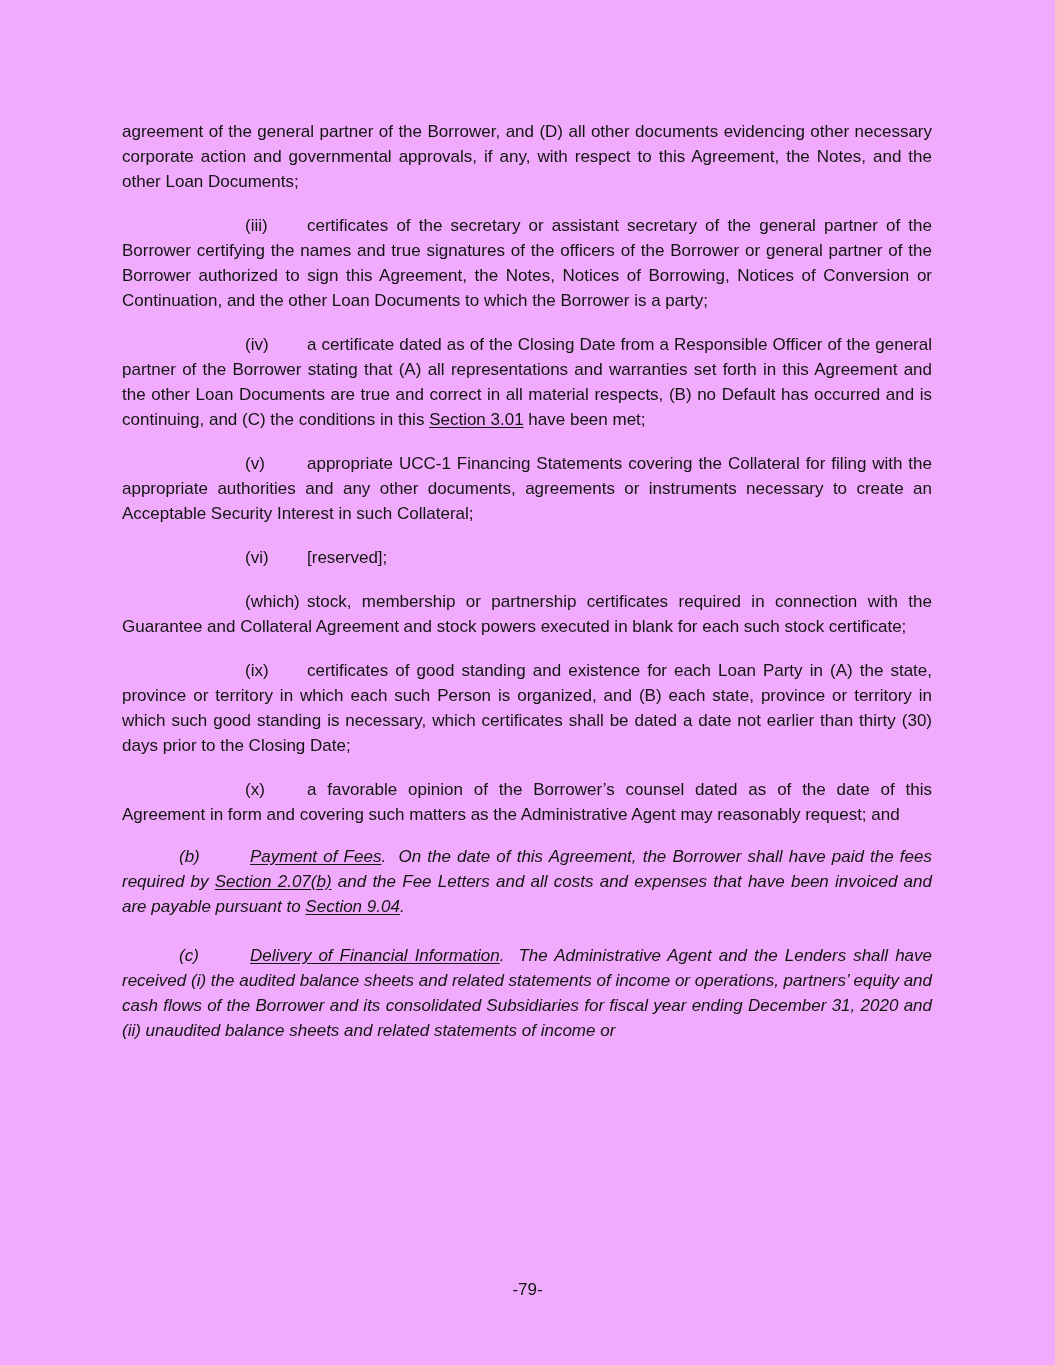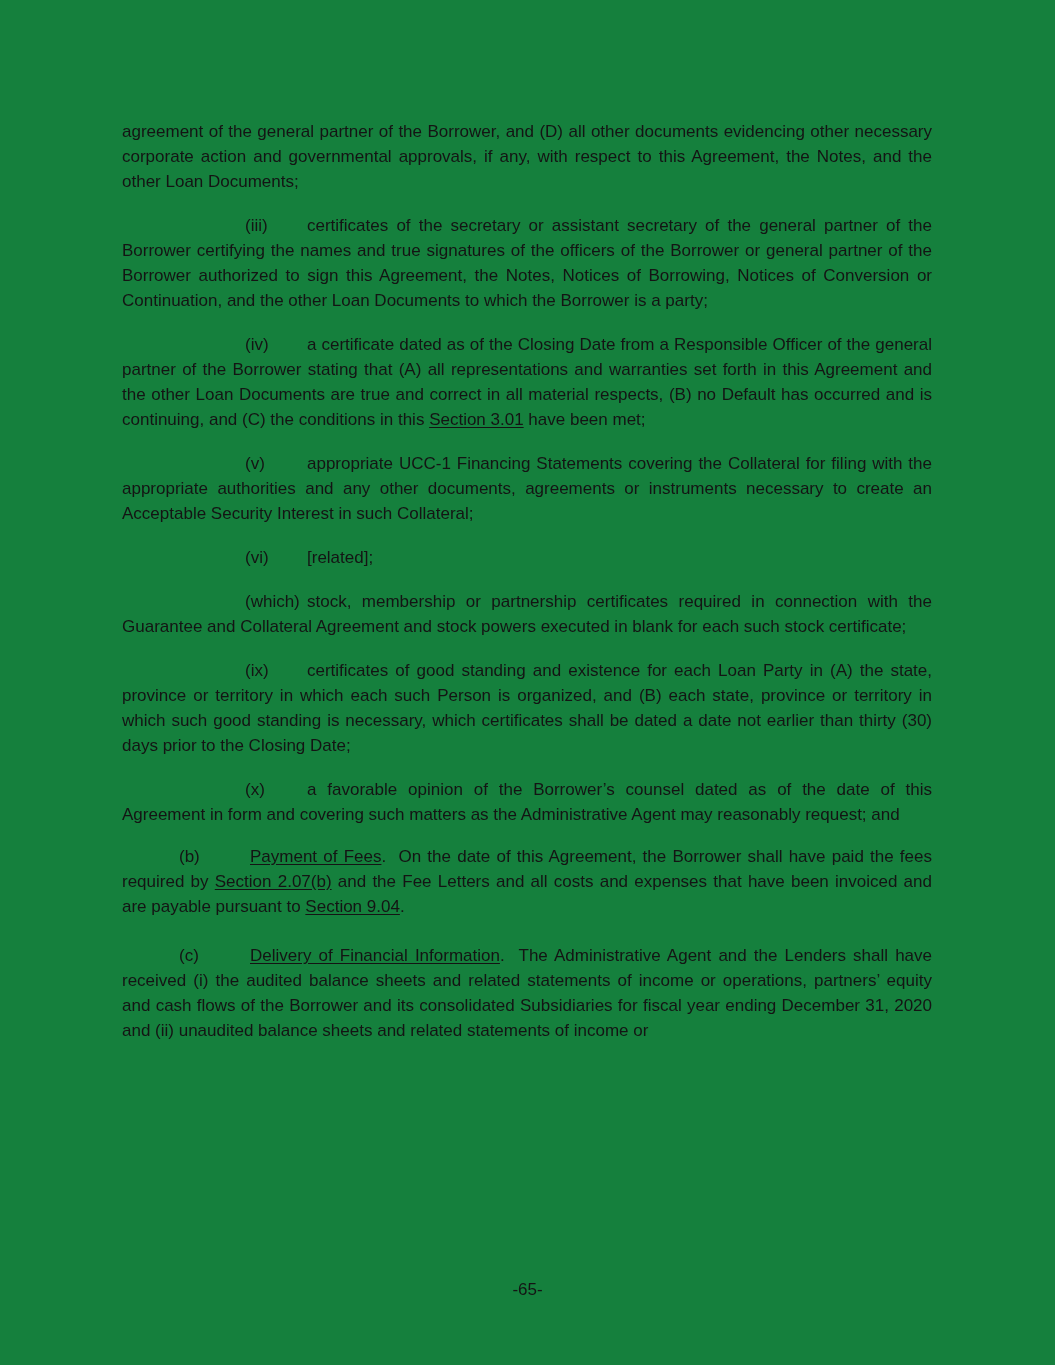--- a/index.html
+++ b/index.html
@@ -4,35 +4,35 @@
 <style>
   html, body { margin: 0; padding: 0; }
   body {
     width: 1055px; height: 1365px;
     background: #ffffff;
     font-family: "Liberation Sans", "DejaVu Sans", sans-serif;
   }
   .page {
     position: relative;
     width: 1055px; height: 1365px;
-    background: #15803d;
+    background: #f0abfc;
     color: #141414;
     font-size: 17px;
     line-height: 25px;
   }
   .content {
     position: absolute;
     left: 122px; top: 119px;
     width: 810px;
     text-align: justify;
   }
   .para { margin: 0 0 17px 0; }
   .para:last-child { margin-bottom: 0; margin-top: 24px; }
   .indent-list { text-indent: 123px; margin-top: 19px; }
-  .indent-sub  { text-indent: 57px; }
+  .indent-sub  { text-indent: 57px; font-style: italic; }
   .label {
     display: inline-block;
     text-indent: 0;
   }
   .indent-list .label { min-width: 62px; }
   .indent-sub  .label { min-width: 71px; }
   .u {
     text-decoration: underline;
     text-underline-offset: 2px;
   }
@@ -52,30 +52,30 @@
   <div class="content">
 
     <p class="para"><span>agreement of the general partner of the Borrower, and (D) all other documents evidencing other necessary corporate action and governmental approvals, if any, with respect to this Agreement, the Notes, and the other Loan Documents;</span></p>
 
     <p class="para indent-list"><span class="label">(iii)</span><span>certificates of the secretary or assistant secretary of the general partner of the Borrower certifying the names and true signatures of the officers of the Borrower or general partner of the Borrower authorized to sign this Agreement, the Notes, Notices of Borrowing, Notices of Conversion or Continuation, and the other Loan Documents to which the Borrower is a party;</span></p>
 
     <p class="para indent-list"><span class="label">(iv)</span><span>a certificate dated as of the Closing Date from a Responsible Officer of the general partner of the Borrower stating that (A) all representations and warranties set forth in this Agreement and the other Loan Documents are true and correct in all material respects, (B) no Default has occurred and is continuing, and (C) the conditions in this </span><span class="u">Section 3.01</span><span> have been met;</span></p>
 
     <p class="para indent-list"><span class="label">(v)</span><span>appropriate UCC-1 Financing Statements covering the Collateral for filing with the appropriate authorities and any other documents, agreements or instruments necessary to create an Acceptable Security Interest in such Collateral;</span></p>
 
-    <p class="para indent-list"><span class="label">(vi)</span><span>[related];</span></p>
+    <p class="para indent-list"><span class="label">(vi)</span><span>[reserved];</span></p>
 
 
     <p class="para indent-list"><span class="label">(which)</span><span>stock, membership or partnership certificates required in connection with the Guarantee and Collateral Agreement and stock powers executed in blank for each such stock certificate;</span></p>
 
     <p class="para indent-list"><span class="label">(ix)</span><span>certificates of good standing and existence for each Loan Party in (A) the state, province or territory in which each such Person is organized, and (B) each state, province or territory in which such good standing is necessary, which certificates shall be dated a date not earlier than thirty (30) days prior to the Closing Date;</span></p>
 
     <p class="para indent-list"><span class="label">(x)</span><span>a favorable opinion of the Borrower’s counsel dated as of the date of this Agreement in form and covering such matters as the Administrative Agent may reasonably request; and</span></p>
 
 
     <p class="para indent-sub"><span class="label">(b)</span><span class="u">Payment of Fees</span><span>.&nbsp; On the date of this Agreement, the Borrower shall have paid the fees required by </span><span class="u">Section 2.07(b)</span><span> and the Fee Letters and all costs and expenses that have been invoiced and are payable pursuant to </span><span class="u">Section 9.04</span><span>.</span></p>
 
     <p class="para indent-sub"><span class="label">(c)</span><span class="u">Delivery of Financial Information</span><span>.&nbsp; The Administrative Agent and the Lenders shall have received (i) the audited balance sheets and related statements of income or operations, partners’ equity and cash flows of the Borrower and its consolidated Subsidiaries for fiscal year ending December 31, 2020 and (ii) unaudited balance sheets and related statements of income or</span></p>
 
   </div>
 
-  <div class="footer">-65-</div>
+  <div class="footer">-79-</div>
 </div>
 
 </body></html>

